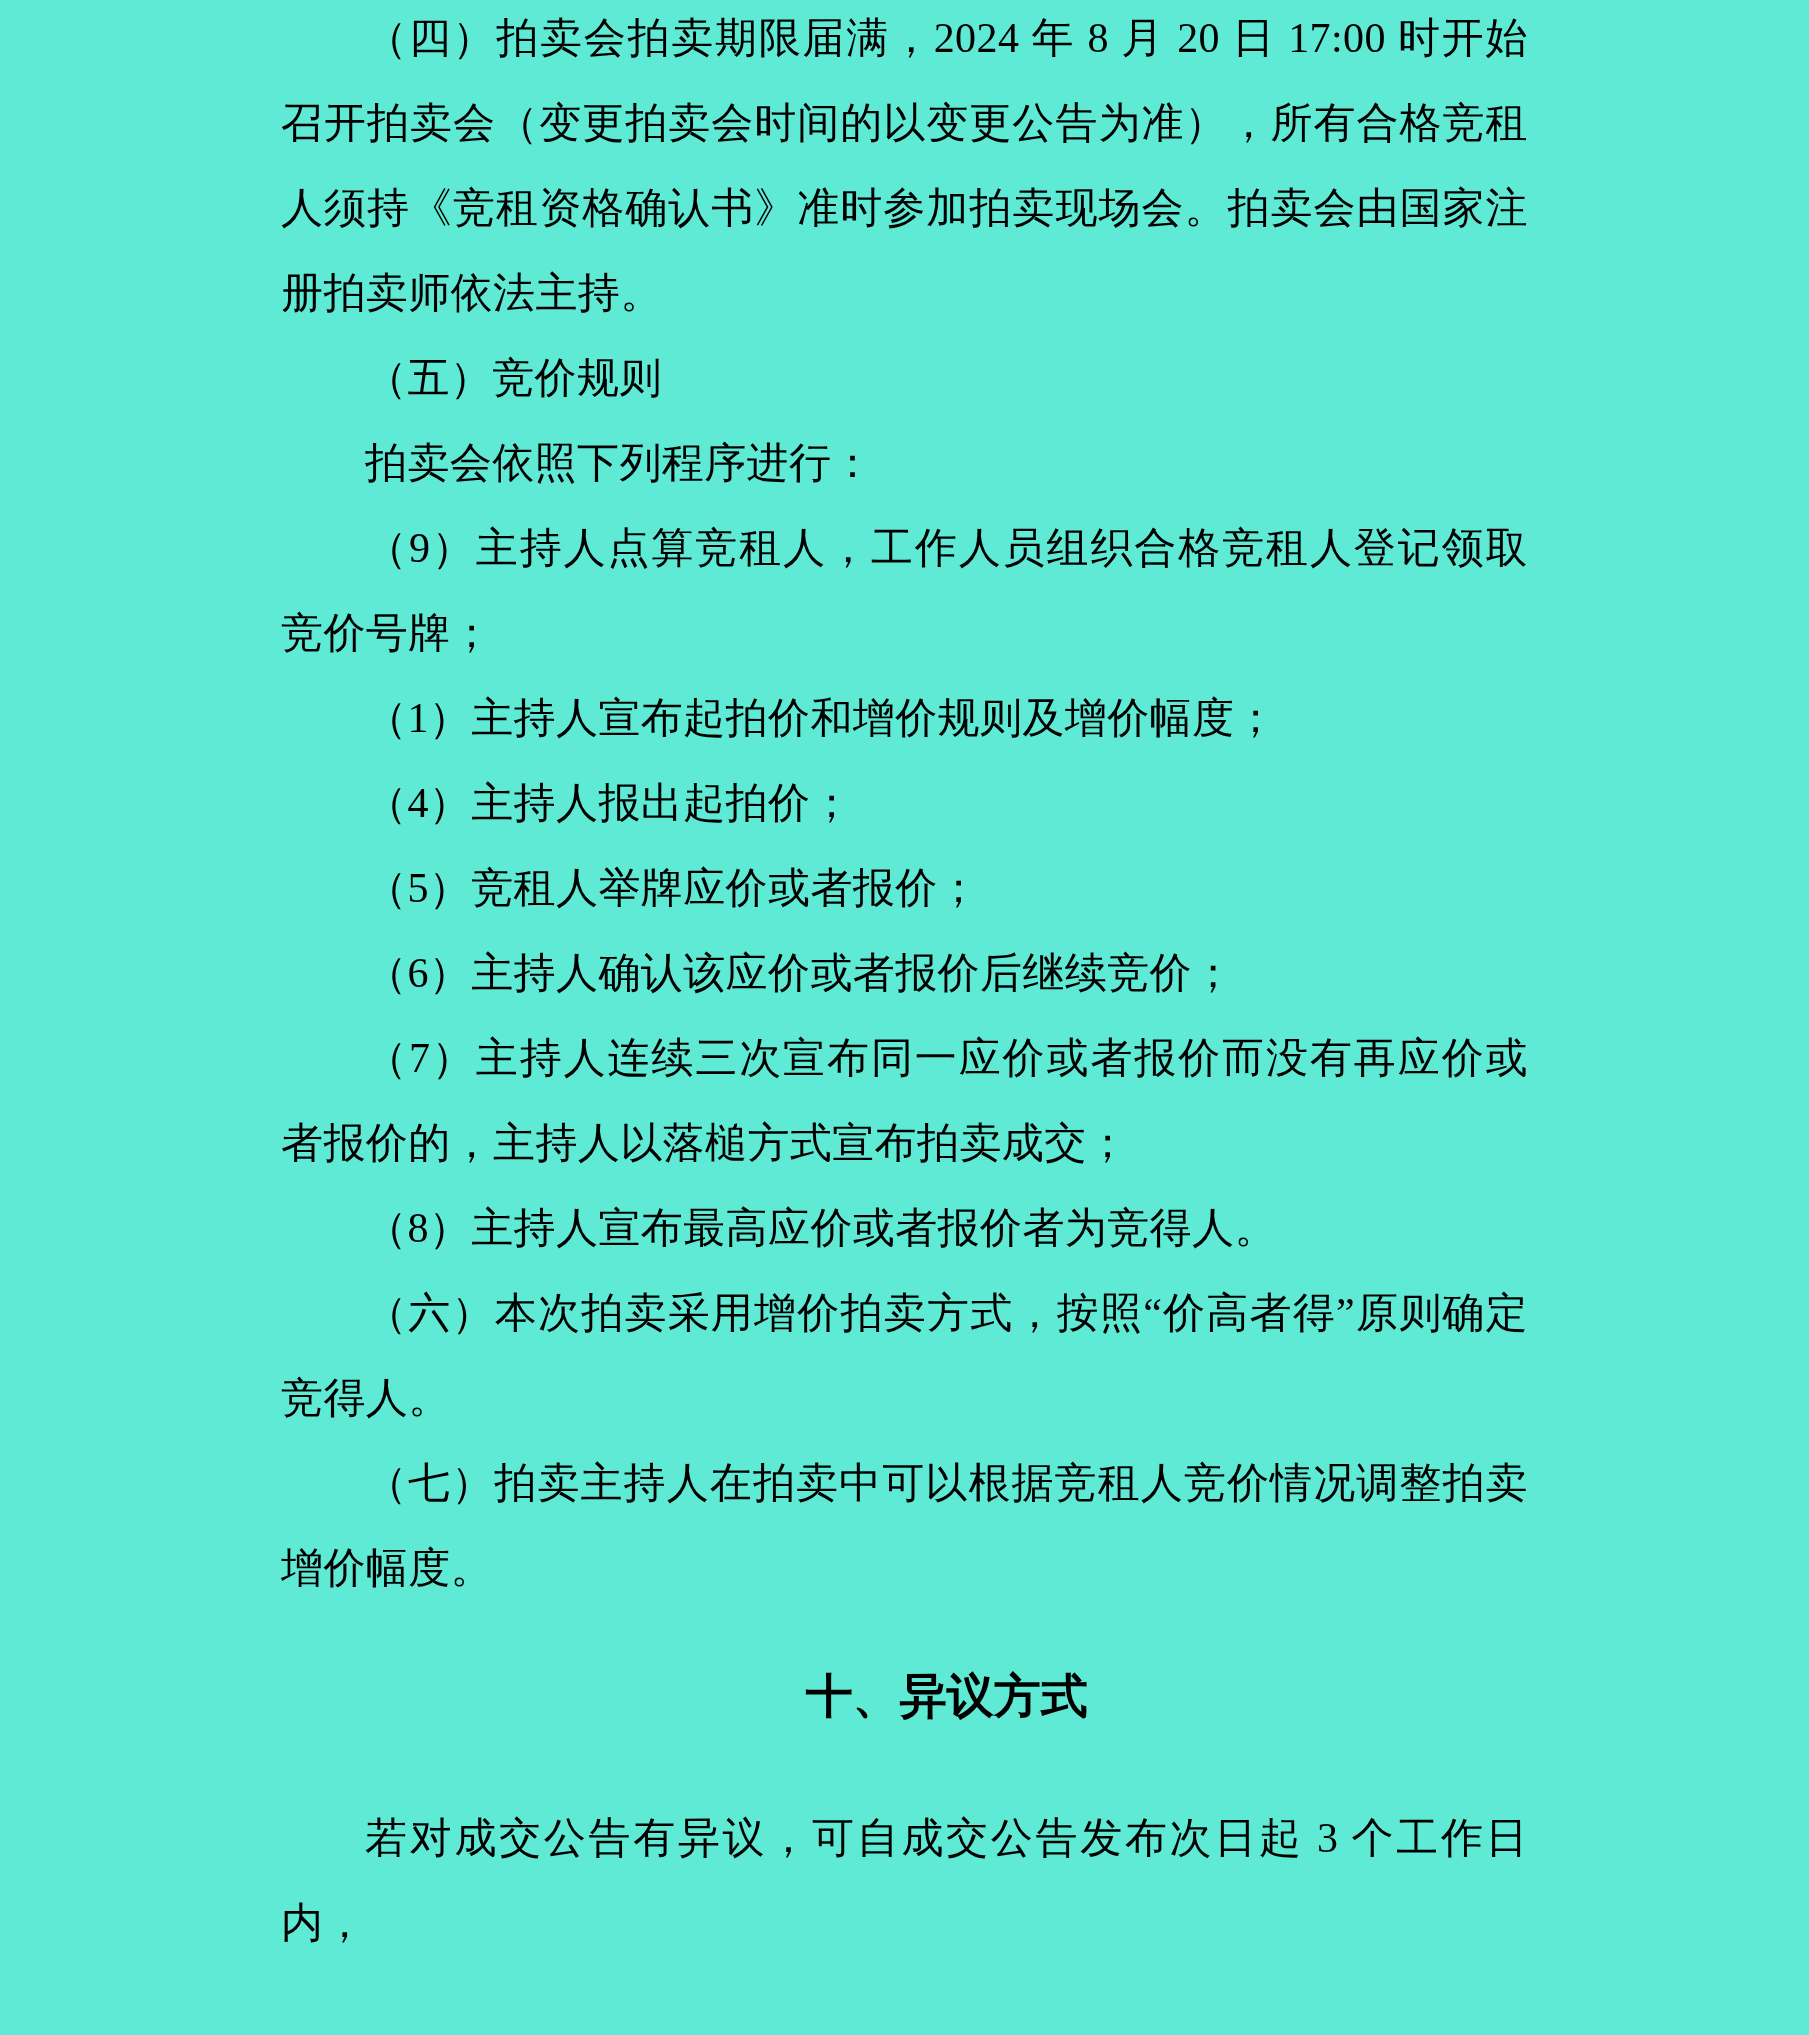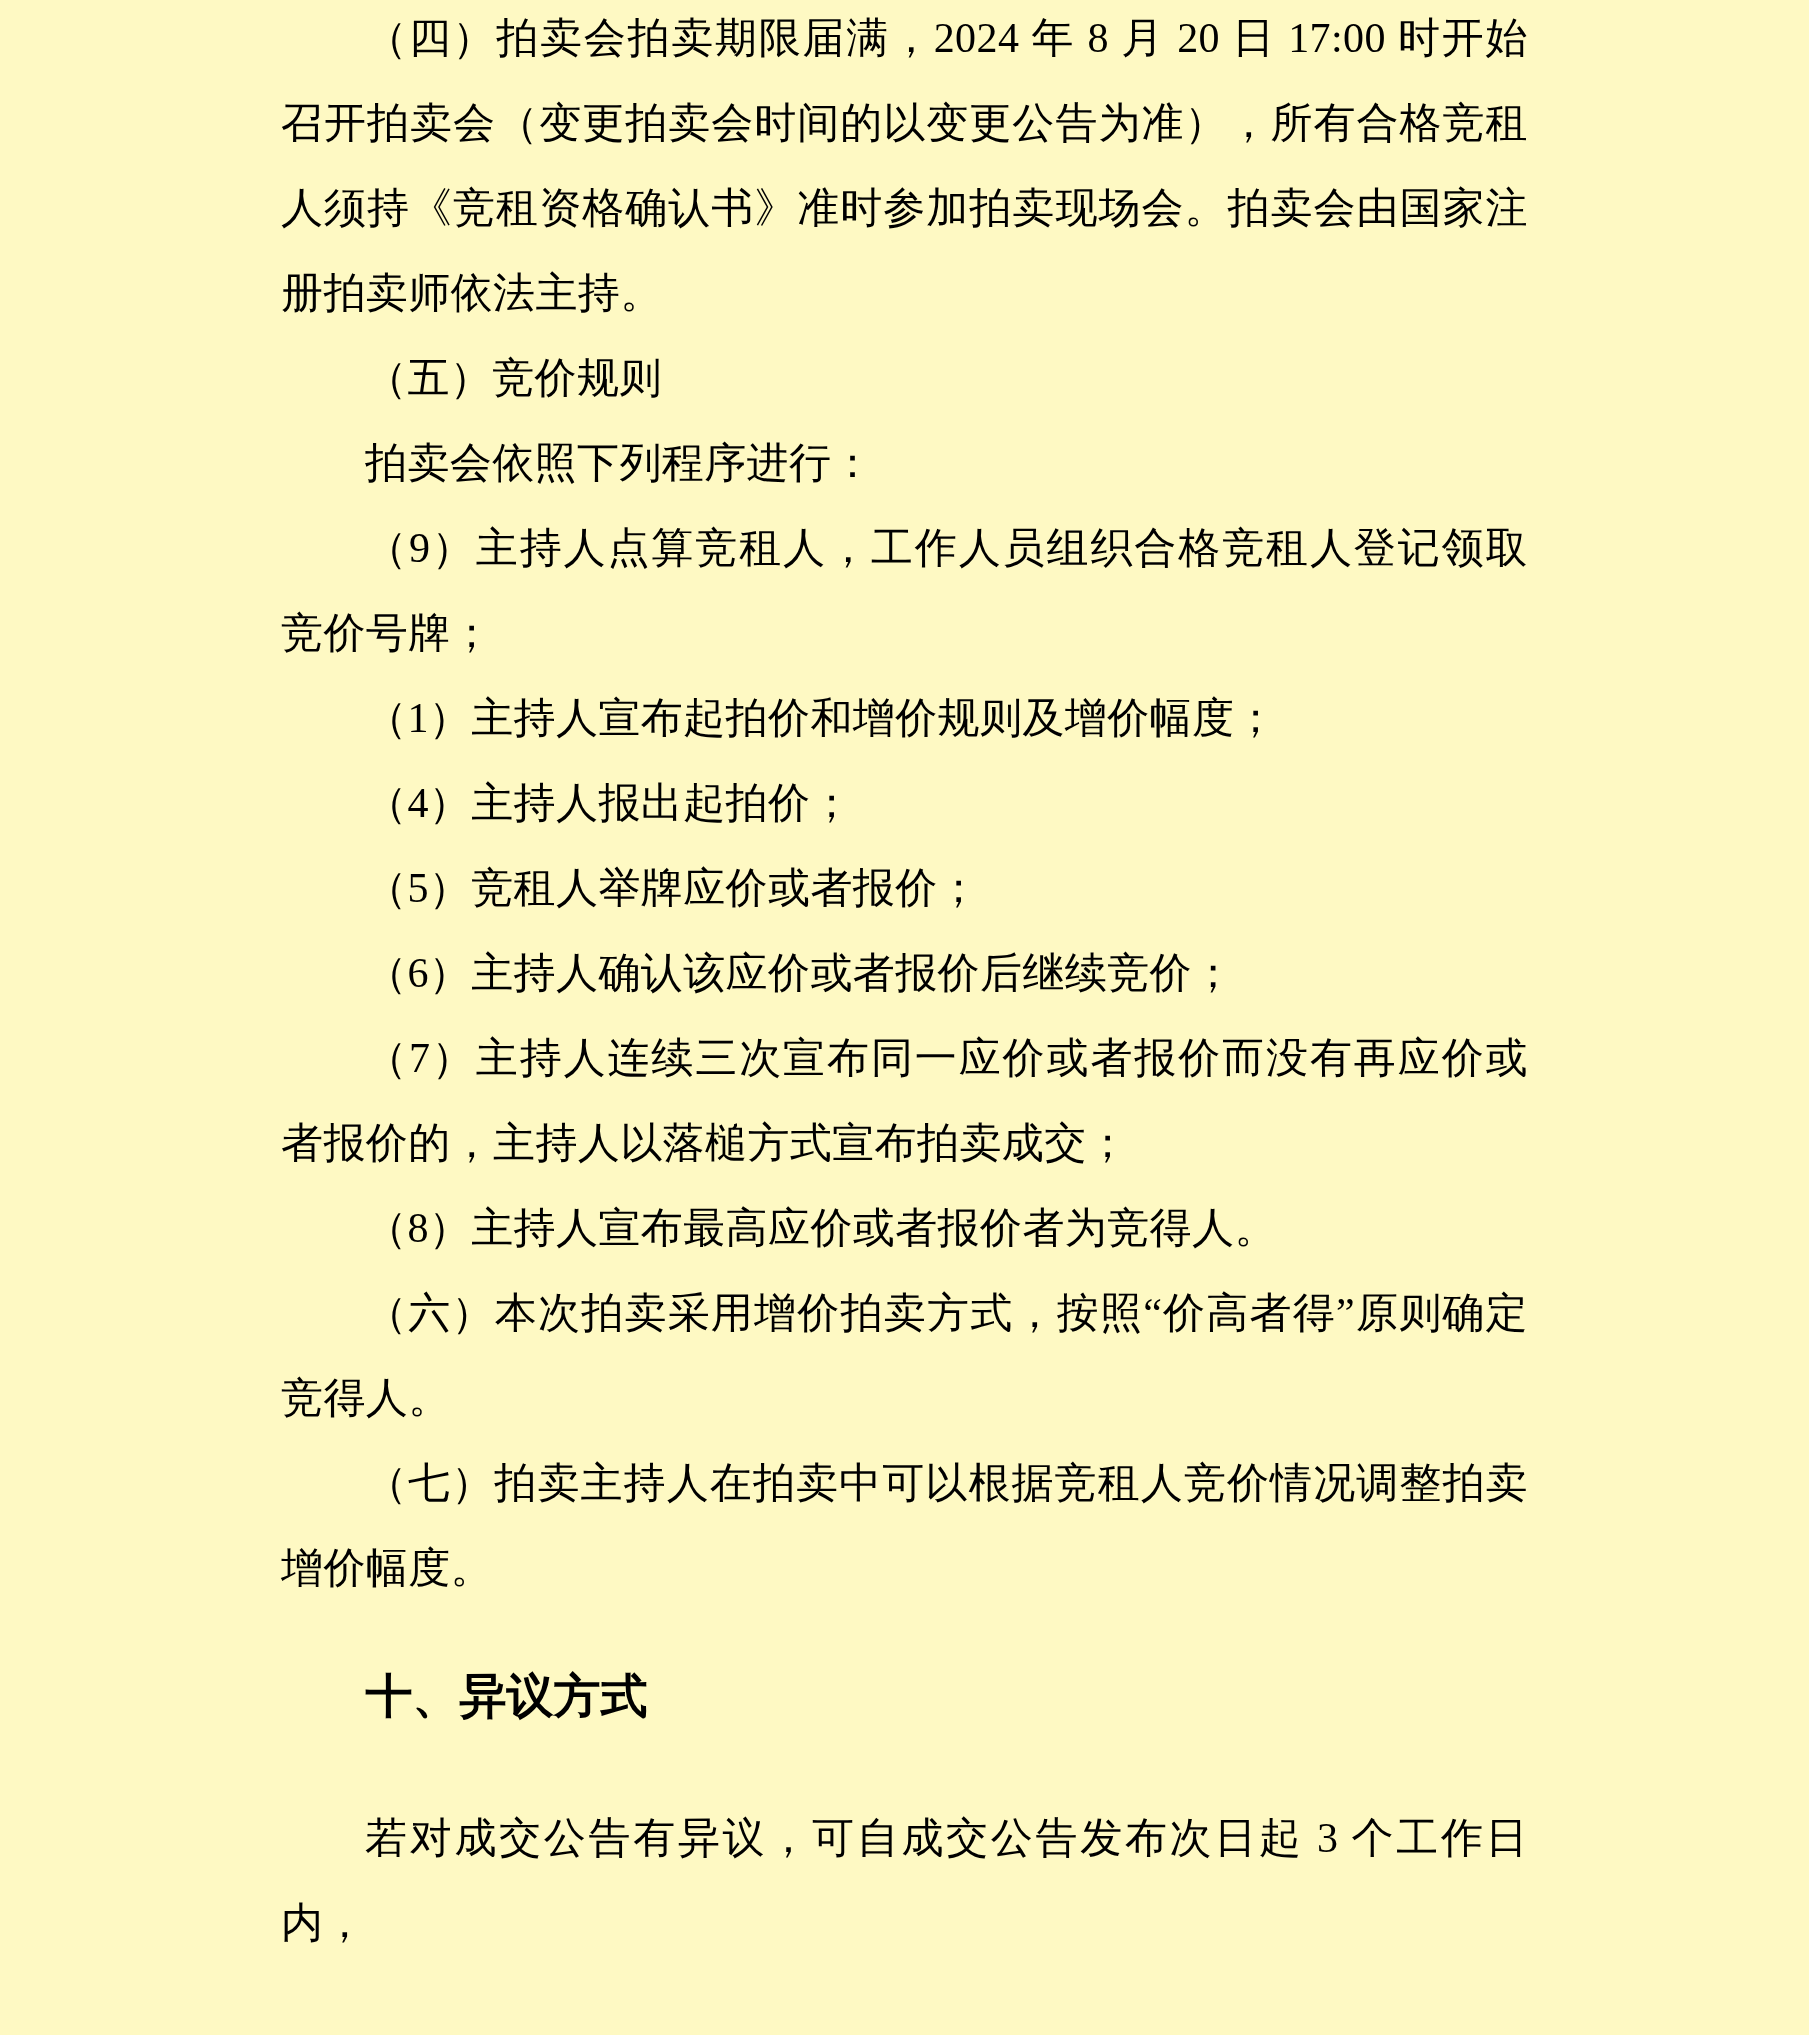--- a/index.html
+++ b/index.html
@@ -15,21 +15,21 @@
     font-family: "Liberation Serif", serif;
   }
   .page {
     position: absolute;
     top: 0;
     left: 0;
     width: 1809px;
     height: 2035px;
     box-sizing: border-box;
     padding: 0 281px;
-    background: #fef9c3;
+    background: #5eead4;
     color: #000000;
   }
   .para {
     margin: 0;
     font-size: 42px;
     line-height: 85px;
     text-align: justify;
     text-justify: inter-ideograph;
     text-indent: 2em;
     color: #000000;
@@ -39,20 +39,21 @@
     margin-top: -4.4px;
   }
   .section-heading {
     margin: 48px 0 64px 0;
     font-size: 47px;
     line-height: 73px;
     font-weight: 700;
     font-family: "Liberation Sans", sans-serif;
     text-indent: 1.8em;
     color: #000000;
+    text-align: center;
   }
 </style>
 </head>
 <body>
 
 <div class="page">
   <p class="para first">（四）拍卖会拍卖期限届满，2024 年 8 月 20 日 17:00 时开始召开拍卖会（变更拍卖会时间的以变更公告为准），所有合格竞租人须持《竞租资格确认书》准时参加拍卖现场会。拍卖会由国家注册拍卖师依法主持。</p>
   <p class="para">（五）竞价规则</p>
   <p class="para">拍卖会依照下列程序进行：</p>
   <p class="para">（9）主持人点算竞租人，工作人员组织合格竞租人登记领取竞价号牌；</p>

